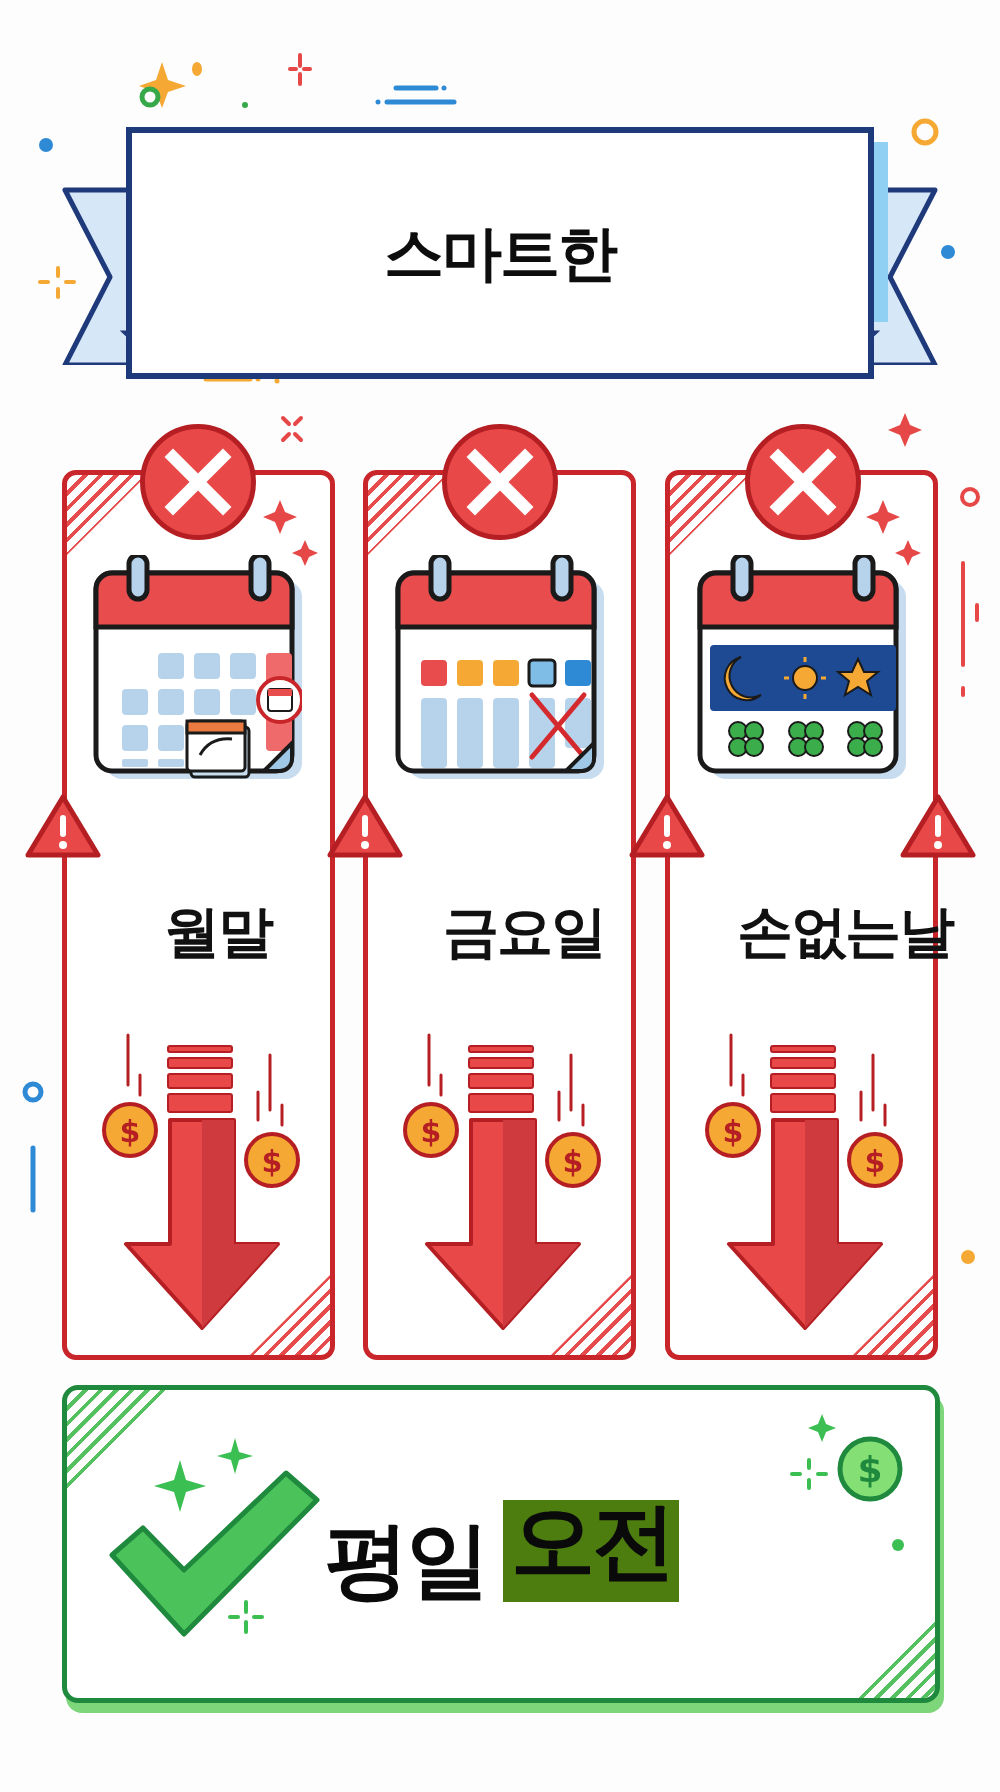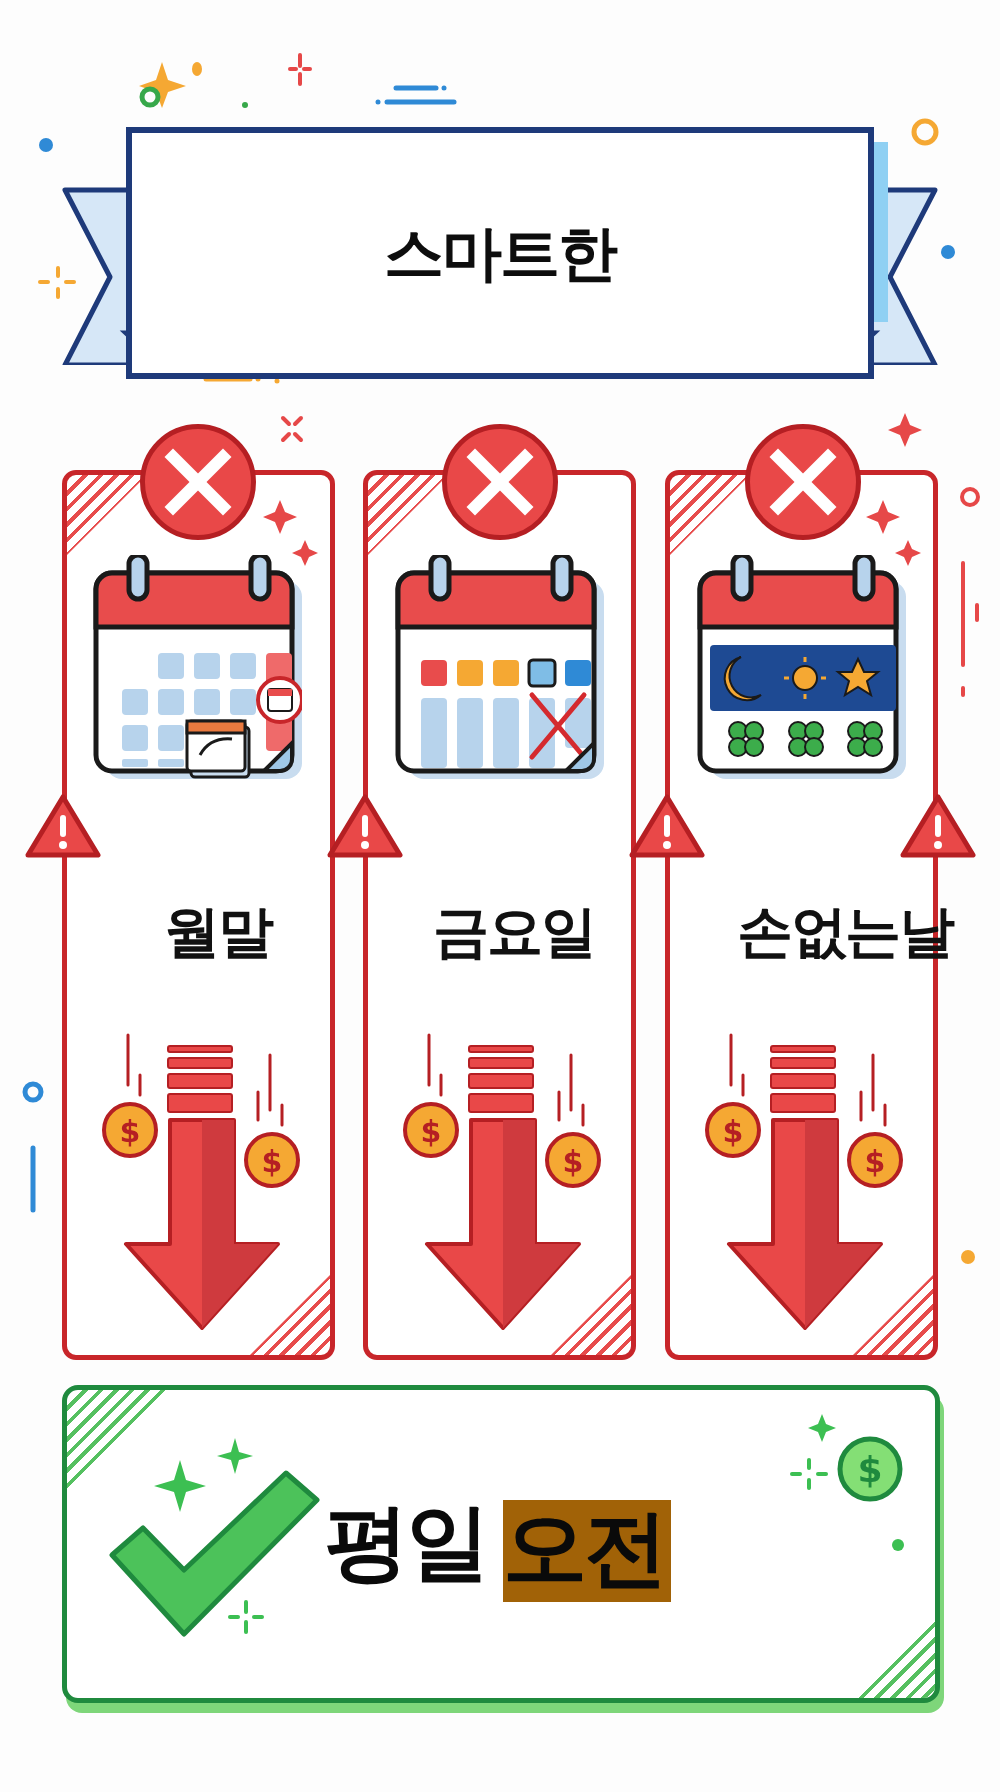--- a/index.html
+++ b/index.html
@@ -38,23 +38,23 @@
 
   
   .good-card { position: absolute; left: 62px; top: 1385px; width: 878px; height: 318px; border: 5px solid #1f8a3e; border-radius: 16px; background: #fff; overflow: hidden; }
   .good-card-shadow { position: absolute; left: 66px; top: 1395px; width: 878px; height: 318px; border-radius: 16px; background: #7ed67a; }
   .good-card .g-stripes-tl { position: absolute; left: 0; top: 0; width: 100px; height: 100px;
       background: repeating-linear-gradient(135deg, #55c060 0 4px, transparent 4px 11px);
       clip-path: polygon(0 0, 100% 0, 0 100%); }
   .good-card .g-stripes-br { position: absolute; right: 0; bottom: 0; width: 85px; height: 85px;
       background: repeating-linear-gradient(135deg, #55c060 0 4px, transparent 4px 11px);
       clip-path: polygon(100% 0, 100% 100%, 0 100%); }
-  .good-text { position: absolute; left: 325px; top: 1500px; display: flex; align-items: flex-start; gap: 16px; z-index: 5; }
+  .good-text { position: absolute; left: 325px; top: 1500px; display: flex; align-items: flex-end; gap: 16px; z-index: 5; }
   .good-text span { font-weight: 900; font-size: 84px; color: #0a0a0a; letter-spacing: -3px; line-height: 1; }
-  .good-text .hl { background: #a16207; padding: 6px 6px 12px 0; }
+  .good-text .hl { background: #4d7c0f; padding: 6px 6px 12px 8px; font-family: Liberation Mono, monospace; }
 </style>
 </head>
 <body>
 
 <svg class="abs" style="left:0;top:0;z-index:1" width="1000" height="1792">
 
   <path d="M162 62 L168 80 L186 86 L168 92 L162 108 L156 92 L139 86 L156 80 Z" fill="#f5a833"></path>
   <ellipse cx="197" cy="69" rx="5" ry="7" fill="#f5a833"></ellipse>
   <circle cx="150" cy="97" r="8" fill="none" stroke="#37a84a" stroke-width="5"></circle>
   <circle cx="245" cy="105" r="3" fill="#37a84a"></circle>
@@ -269,21 +269,21 @@
   <rect x="36" y="22" width="6" height="22" rx="3" fill="#fff"></rect>
     <circle cx="39" cy="52" r="4" fill="#fff"></circle>
 </svg>
 <svg class="warn" style="left:899px" viewBox="0 0 78 68">
   <polygon points="39,4 74,62 4,62" fill="#e94848" stroke="#b51f23" stroke-width="5" stroke-linejoin="round"></polygon>
   <rect x="36" y="22" width="6" height="22" rx="3" fill="#fff"></rect>
     <circle cx="39" cy="52" r="4" fill="#fff"></circle>
 </svg>
 
 <div class="card-label" style="left:62px">월말</div>
-<div class="card-label" style="left:358px">금요일</div>
+<div class="card-label" style="left:368px">금요일</div>
 <div class="card-label" style="left:689px">손없는날</div>
 
 <svg class="arrow-group" style="left:62px" viewBox="0 0 273 300">
   <g stroke="#b51f23" stroke-width="3" stroke-linecap="round">
       <line x1="66" y1="5" x2="66" y2="55"></line>
       <line x1="78" y1="45" x2="78" y2="65"></line>
       <line x1="208" y1="25" x2="208" y2="80"></line>
       <line x1="196" y1="62" x2="196" y2="90"></line>
       <line x1="220" y1="75" x2="220" y2="95"></line>
     </g>

